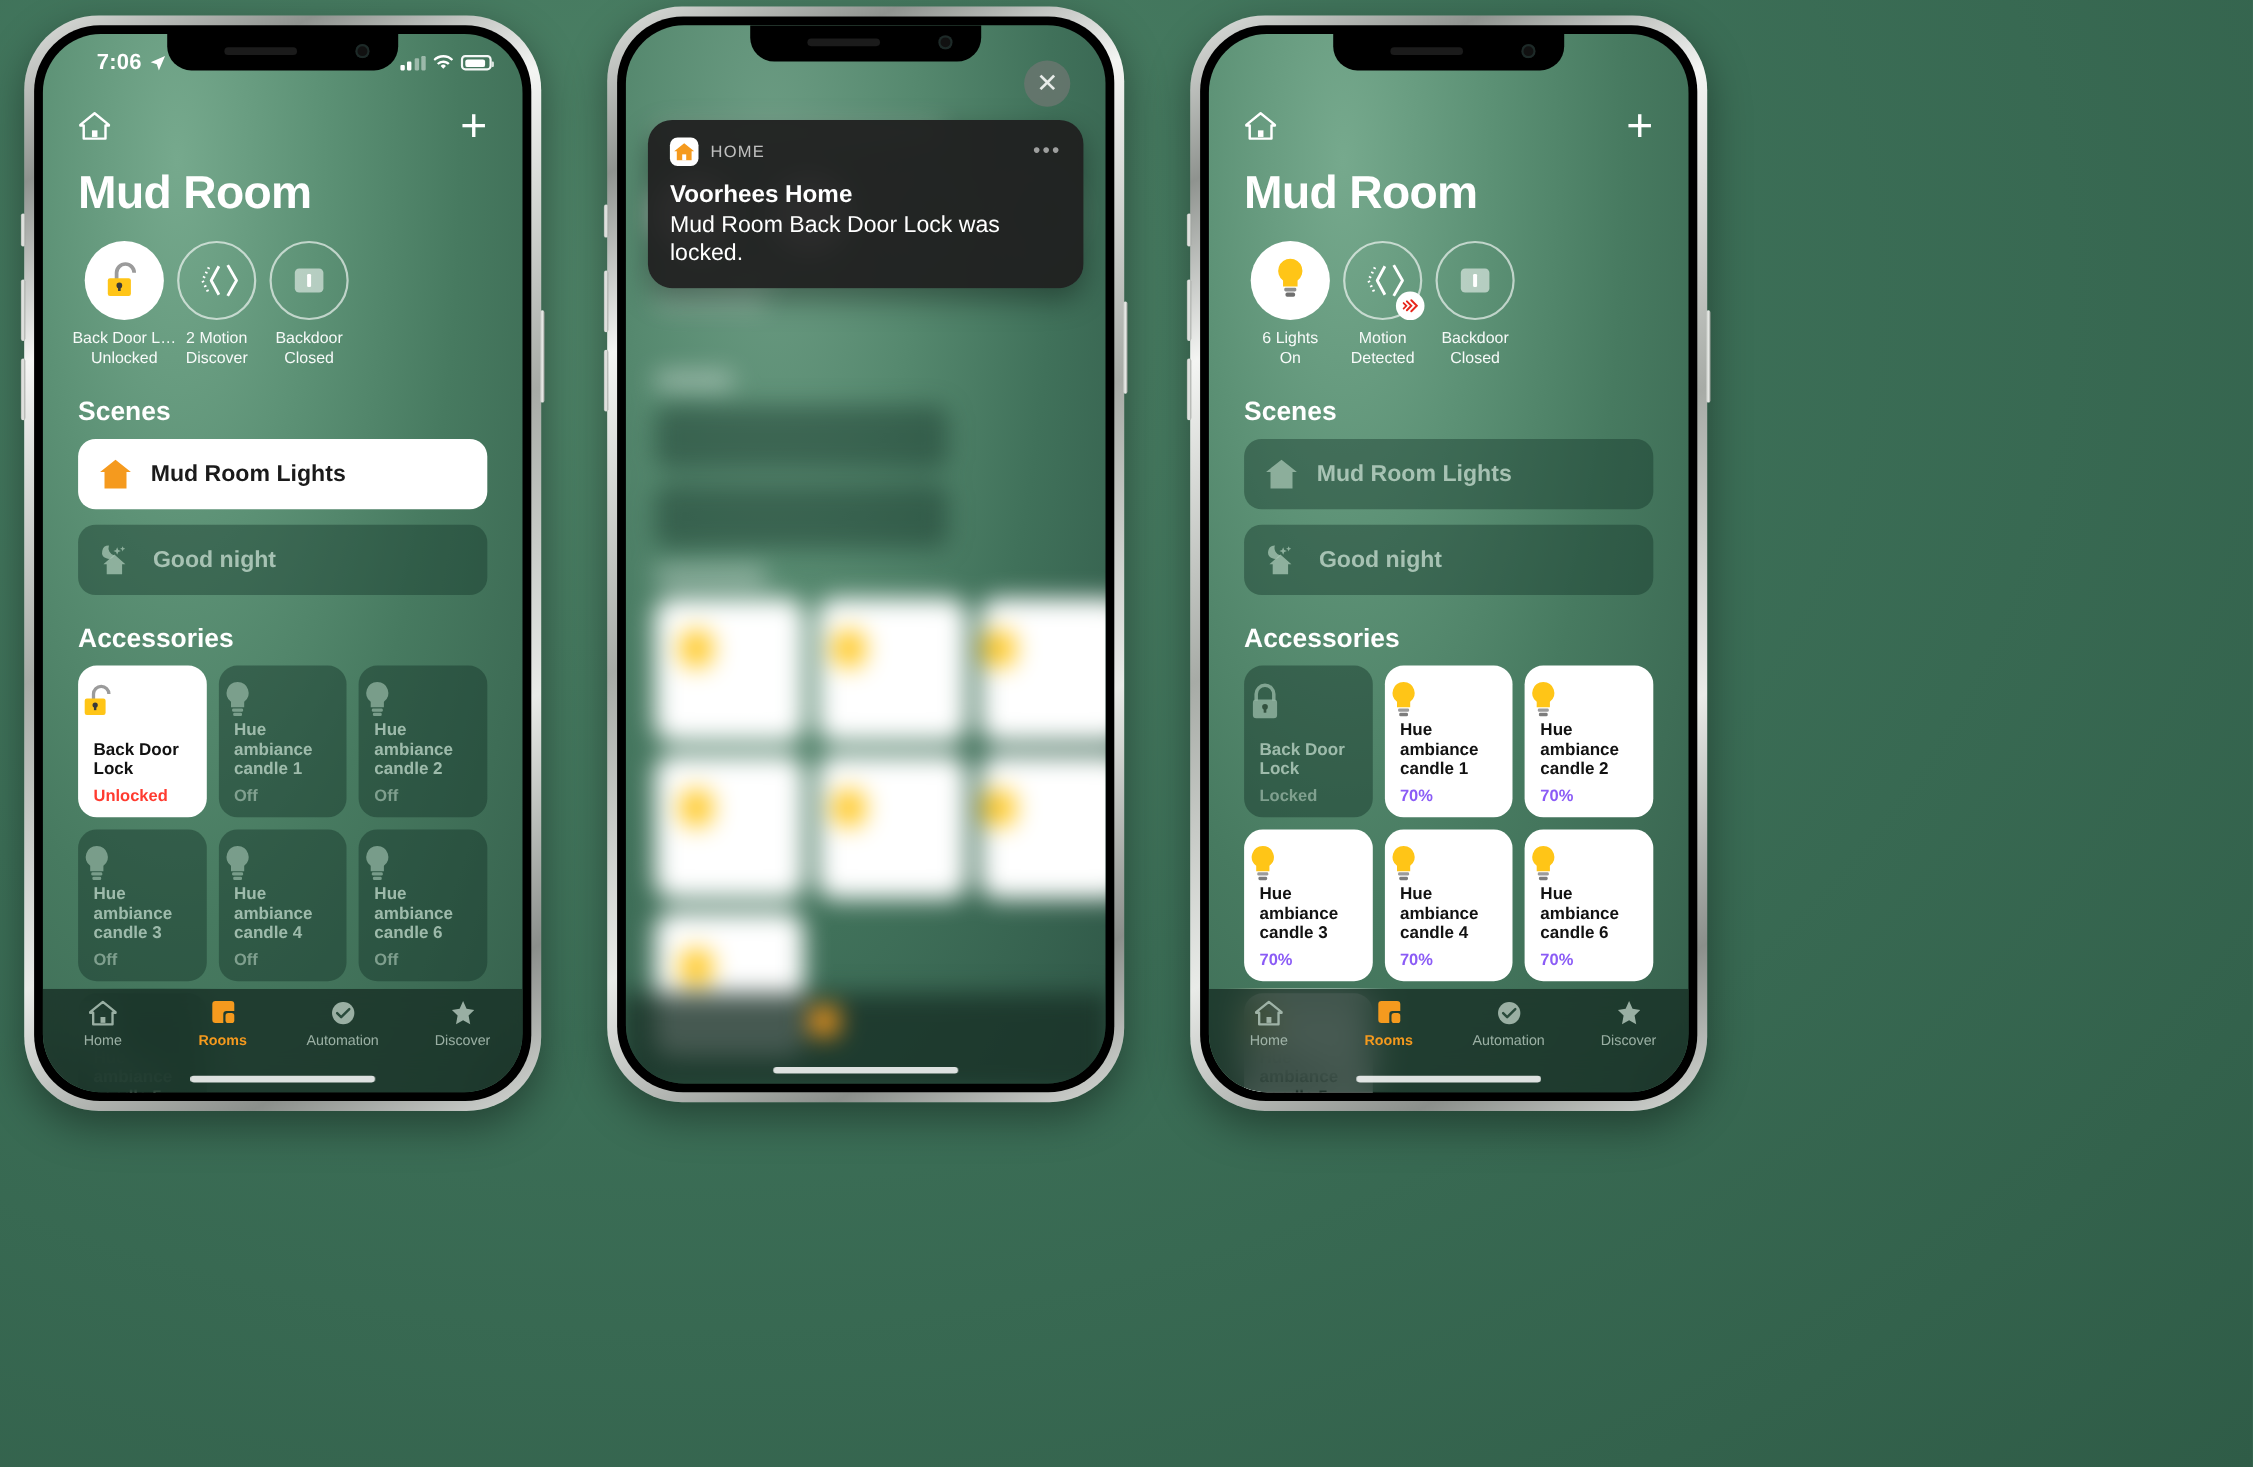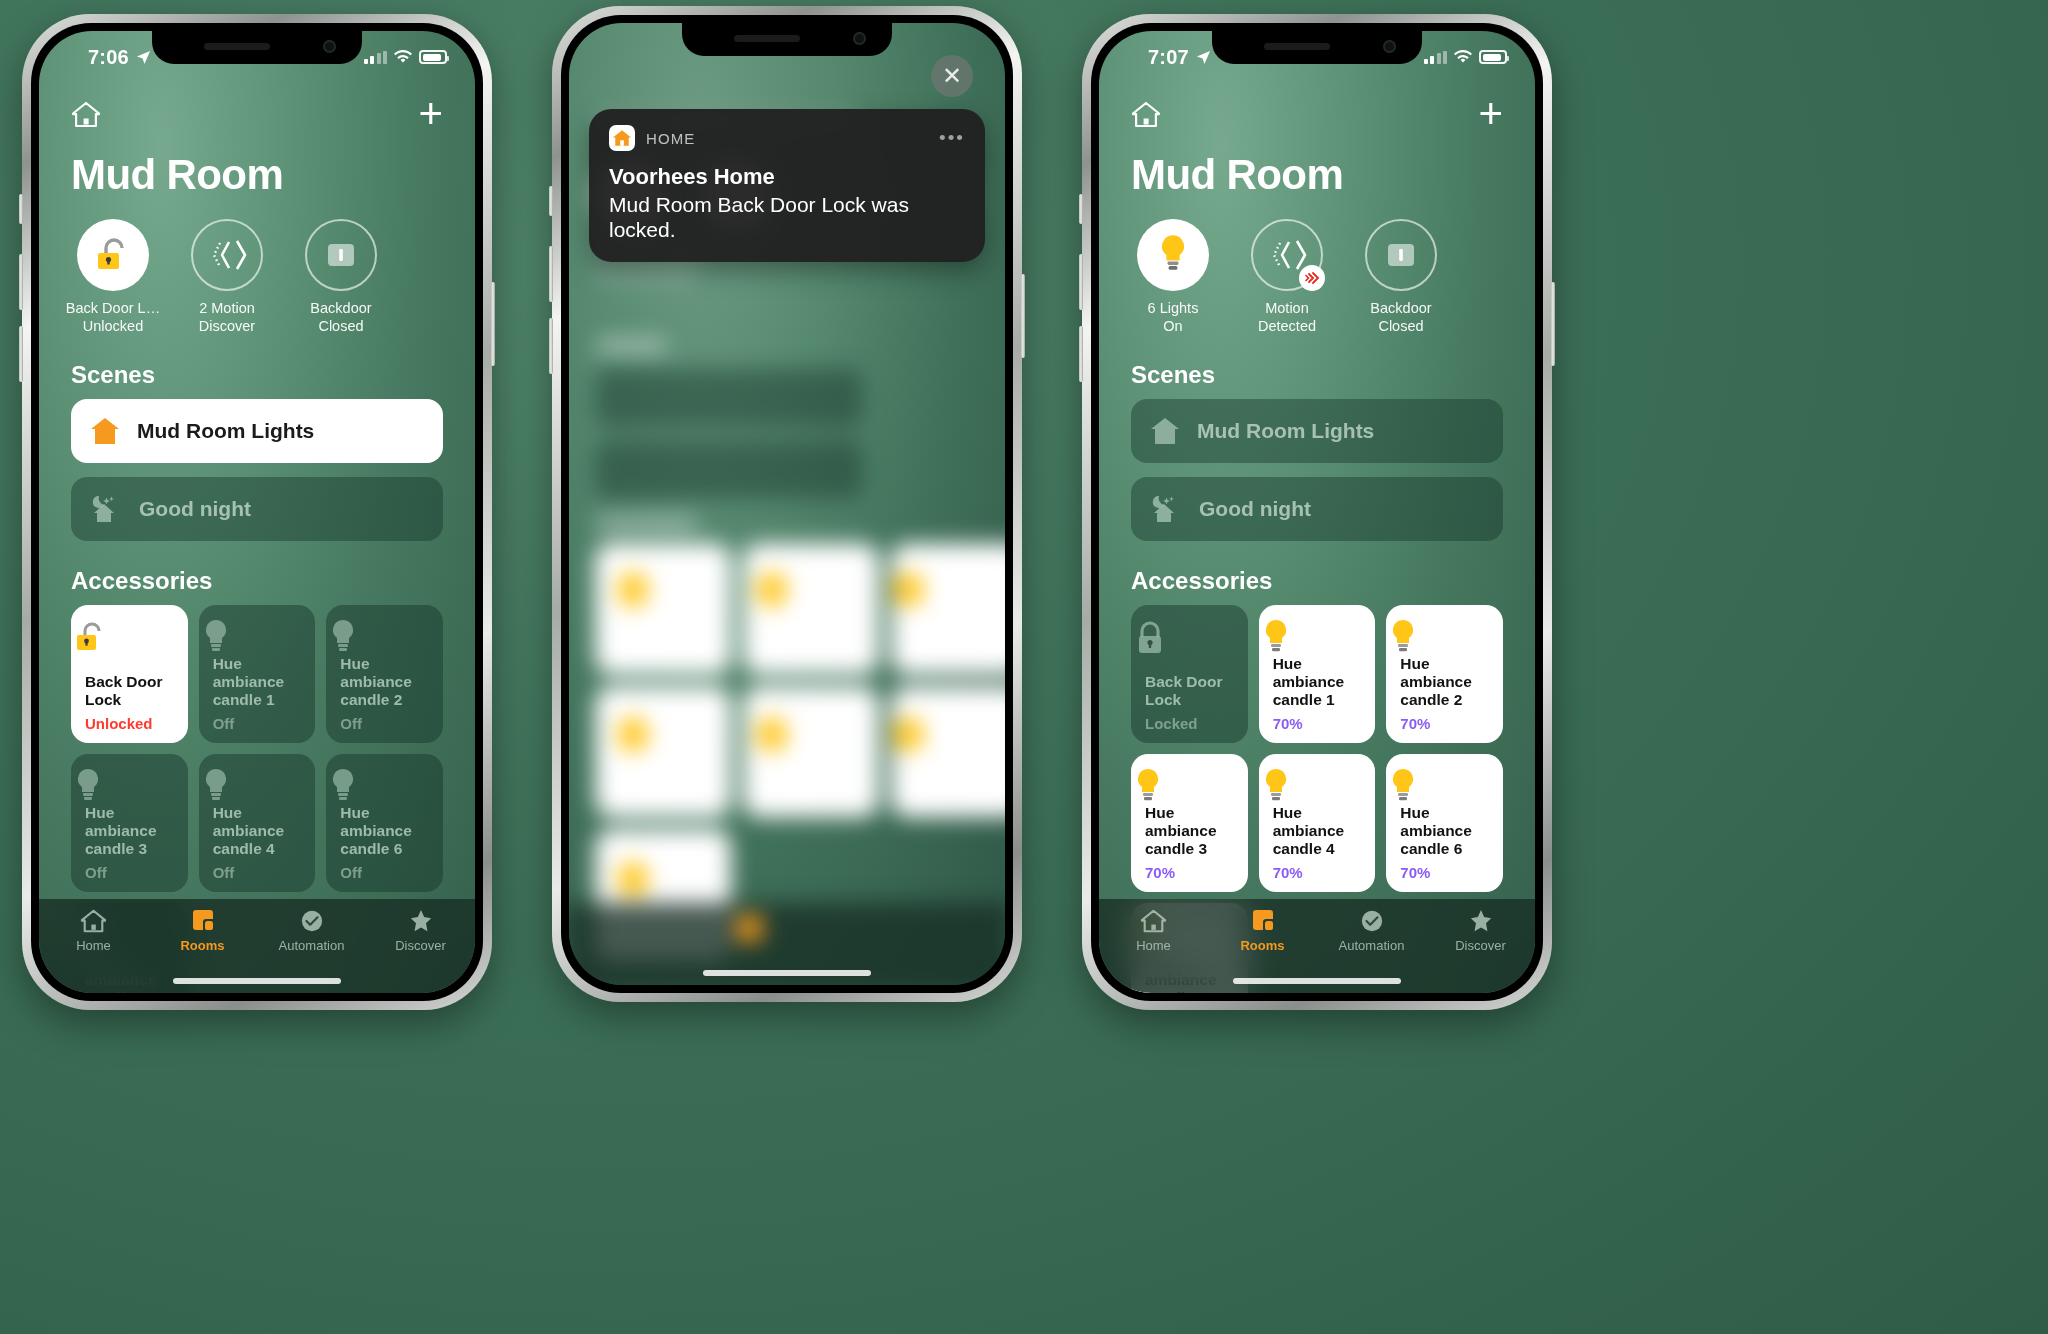--- a/index.html
+++ b/index.html
@@ -67,21 +67,21 @@
   .batt:after { content:''; position:absolute; right:-4px; top:4px; width:2px; height:5px; background: rgba(255,255,255,.8); border-radius: 0 1px 1px 0;}
   .batt i { position:absolute; left:1.5px; top:1.5px; bottom:1.5px; width: 78%; background:#fff; border-radius:2px; display:block;}
 
   
   .app { position:absolute; inset:0; padding: 0 26px; z-index: 20; }
   .topbar { display:flex; align-items:center; justify-content:space-between; margin-top: 62px; padding: 0 6px; }
   .plus { color:#fff; font-size: 42px; font-weight: 300; line-height: 1; }
   .page-title { font-size: 42px; font-weight: 700; color:#fff; margin: 16px 0 0 6px; letter-spacing: -.6px; }
 
   
-  .status-row { display:flex; gap: 30px; margin: 20px 0 0 6px; }
+  .status-row { display:flex; margin: 20px 0 0 6px; }
   .status-item { width: 84px; display:flex; flex-direction:column; align-items:center; }
   .circle {
     width: 72px; height: 72px; border-radius: 50%;
     display:flex; align-items:center; justify-content:center; position: relative;
   }
   .circle.outline { border: 2px solid rgba(255,255,255,.62); }
   .circle.filled { background: #fff; }
   .status-label { margin-top: 9px; font-size: 14.5px; line-height: 1.22; color: rgba(255,255,255,.95); text-align:center; white-space: nowrap; }
   .status-label .sub { display:block; }
   .badge-motion {
@@ -446,42 +446,20 @@
     <div class="side-btn" style="left:-3px; top:240px; width:4px; height:56px;"></div>
     <div class="side-btn" style="left:-3px; top:312px; width:4px; height:56px;"></div>
     <div class="side-btn" style="right:-3px; top:268px; width:4px; height:84px;"></div>
     <div class="phone-inner">
       <div class="screen">
         <div class="notch">
           <span class="speaker"></span>
           <span class="cam"></span>
         </div>
 
-        <div class="statusbar">
-          <div class="sb-time">
-            <span>7:07</span>
-            <svg width="15" height="15" viewBox="0 0 16 16">
-                <path d="M15 1 1 7l6 2 2 6z" fill="#fff"></path>
-              </svg>
-          </div>
-          <div class="sb-right">
-            <span class="bars">
-                <i></i>
-                <i></i>
-                <i></i>
-                <i></i>
-              </span>
-            <svg width="18" height="14" viewBox="0 0 18 14">
-                <path d="M9 12.4 6.6 9.9a3.4 3.4 0 0 1 4.8 0zM9 7.2c-1.6 0-3.1.6-4.2 1.7L3.2 7.4A8.2 8.2 0 0 1 9 5c2.2 0 4.2.9 5.8 2.4l-1.6 1.5A5.9 5.9 0 0 0 9 7.2M9 2.2c-2.9 0-5.6 1.1-7.6 3.1L0 3.8A12.6 12.6 0 0 1 9 0c3.5 0 6.7 1.4 9 3.8L16.6 5.3A10.6 10.6 0 0 0 9 2.2" fill="#fff"></path>
-              </svg>
-            <span class="batt">
-                <i></i>
-              </span>
-          </div>
-        </div>
 
         <div class="app">
           <div class="topbar">
             <svg width="30" height="27" viewBox="0 0 30 27">
                 <path d="M15 2 2 12.5v.6h3.1V25h19.8V13.1H28v-.6z" fill="none" stroke="#fff" stroke-width="2.2" stroke-linejoin="round"></path>
                 <rect x="12.6" y="17.5" width="5" height="6" fill="#fff"></rect>
               </svg>
             <span class="plus">+</span>
           </div>
           <div class="page-title">Mud Room</div>

